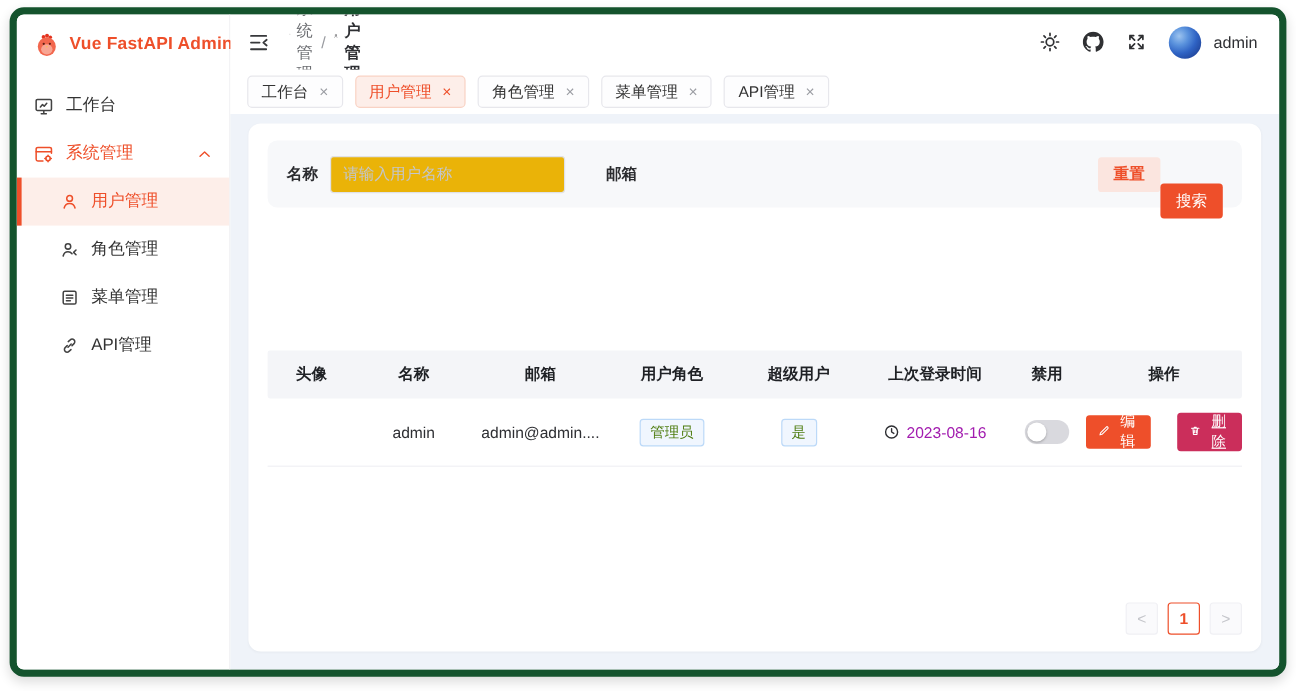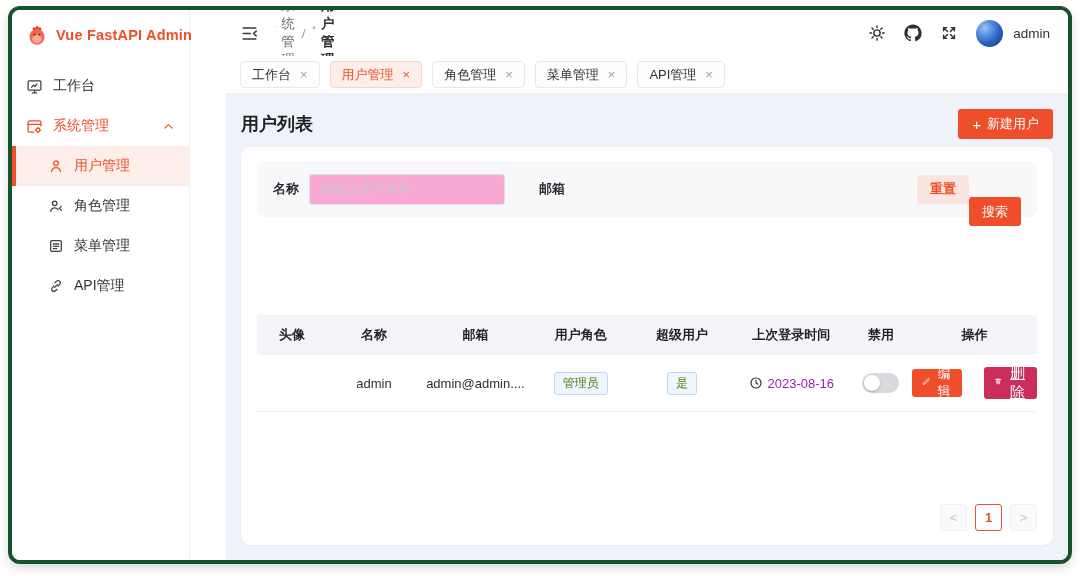--- a/index.html
+++ b/index.html
@@ -1,22 +1,22 @@
 <!DOCTYPE html>
 <html><head>
 <meta charset="utf-8">
 <style>
   * { margin:0; padding:0; box-sizing:border-box; }
   html,body { width:1080px; height:576px; background:#fff; overflow:hidden;
     font-family:"Liberation Sans","DejaVu Sans",sans-serif; }
   svg { display:block; }
 
   .frame { position:absolute; left:8px; top:6px; right:8px; bottom:12px;
-    border-radius:12px; background:#fff; border:4px solid #14532d;
-    box-shadow:0 4px 10px rgba(0,0,0,.14); display:flex; overflow:hidden;gap:36px; }
+    border-radius:12px; background:#fff; border:6px solid #14532d;
+    box-shadow:0 4px 10px rgba(0,0,0,.14); display:flex; overflow:hidden; }
 
   
   .sidebar { width:178px; flex:none; background:#fff; border-right:1px solid #f0f0f3; }
   .brand { height:50px; display:flex; align-items:center; gap:8px; padding:0 14px; }
   .brand-name { color:#ee4f2a; font-weight:bold; font-size:14.5px; letter-spacing:.2px; white-space:nowrap; }
   .menu { padding:6px 0; }
   .mi { height:40px; display:flex; align-items:center; gap:10px; padding:0 14px;
     font-size:14px; color:#333; cursor:pointer; }
   .mi .ic { width:17px; height:17px; color:#424242; flex:none; }
   .mi.parent-open { color:#ee4f2a; }
@@ -57,21 +57,21 @@
     background:#ee4f2a; color:#fff; border:none; border-radius:3px; font-size:13px; cursor:pointer;
     font-family:inherit; }
   .btn-new .plus { font-size:15px; }
 
   .card { flex:1; min-height:0; background:#fff; border-radius:10px; padding:14px 16px;
     display:flex; flex-direction:column; box-shadow:0 1px 2px rgba(0,0,0,.03);justify-content:space-between; }
   .querybar { flex:none; height:56px; background:#f7f8fa; border-radius:8px;
     display:flex; align-items:center; padding:0 16px; }
   .qlabel { font-size:13px; font-weight:600; color:#2c2d30; margin-right:10px; }
   .qinput { width:196px; height:31px; border:1px solid #e0e1e6; border-radius:3px;
-    padding:0 10px; font-size:13px; color:#333; background:#f9a8d4; outline:none; font-family:Liberation Serif, serif; }
+    padding:0 10px; font-size:13px; color:#333; background:#eab308; outline:none; font-family:Liberation Serif, serif; }
   .qinput::placeholder { color:#c3c6cc; }
   .qgap { width:34px; }
   .qspacer { flex:1; }
   .btn-reset { height:29px; padding:0 13px; background:#fbe5df; color:#ee4f2a; border:none;
     border-radius:3px; font-size:13px; font-weight:600; cursor:pointer; font-family:inherit; }
   .btn-search { height:29px; padding:0 13px; background:#ee4f2a; color:#fff; border:none;
     border-radius:3px; font-size:13px; cursor:pointer; font-family:inherit;margin-top:45px; }
 
   .table { margin-top:20px; flex:none; }
   .thead { display:flex; align-items:center; height:40px; background:#f4f5f8; border-radius:2px; }
@@ -86,21 +86,21 @@
   .clock { width:14px; height:14px; color:#2e2f33; }
 
   .switch { width:37px; height:20px; border-radius:10px; background:#d9d9de; position:relative; cursor:pointer; }
   .switch .knob { position:absolute; left:2px; top:2px; width:16px; height:16px; border-radius:50%;
     background:#fff; box-shadow:0 1px 2px rgba(0,0,0,.25); }
 
   .btn-edit { height:28px; display:flex; align-items:center; gap:5px; padding:0 10px;
     background:#ee4f2a; color:#fff; border:none; border-radius:3px; font-size:12.5px; cursor:pointer;
     margin-right:22px; font-family:inherit; }
   .btn-del { height:28px; display:flex; align-items:center; gap:5px; padding:16px 10px;
-    background:#cb2e5b; color:#fff; border:none; border-radius:3px; font-size:15px; cursor:pointer;
+    background:#cb2e5b; color:#fff; border:none; border-radius:3px; font-size:12px; cursor:pointer;
     font-family:inherit;text-decoration:underline; }
   .bic { width:13px; height:13px; }
 
   .pagination { margin-top:14px; display:flex; justify-content:flex-end; gap:8px; }
   .pg { min-width:27px; height:27px; border-radius:3px; display:flex; align-items:center;
     justify-content:center; font-size:13px; cursor:pointer; }
   .pg.nav { background:#fafafc; border:1px solid #f0f0f4; color:#c4c5ca; }
   .pg.cur { background:#fff; border:1px solid #ee4f2a; color:#ee4f2a; font-weight:600; }
 </style>
 </head>
@@ -273,27 +273,20 @@
         <span>菜单管理</span>
         <span class="x">×</span>
       </div>
       <div class="tabchip">
         <span>API管理</span>
         <span class="x">×</span>
       </div>
     </div>
 
     <div class="content">
-      <div class="page-head">
-        <span class="page-title">用户列表</span>
-        <button class="btn-new">
-          <span class="plus">+</span>
-          <span>新建用户</span>
-        </button>
-      </div>
 
       <div class="card">
 
         <div class="querybar">
           <span class="qlabel">名称</span>
           <input class="qinput" placeholder="请输入用户名称" style="">
           <span class="qgap"></span>
           <span class="qlabel">邮箱</span>
           <span class="qspacer"></span>
           <button class="btn-reset">重置</button>

